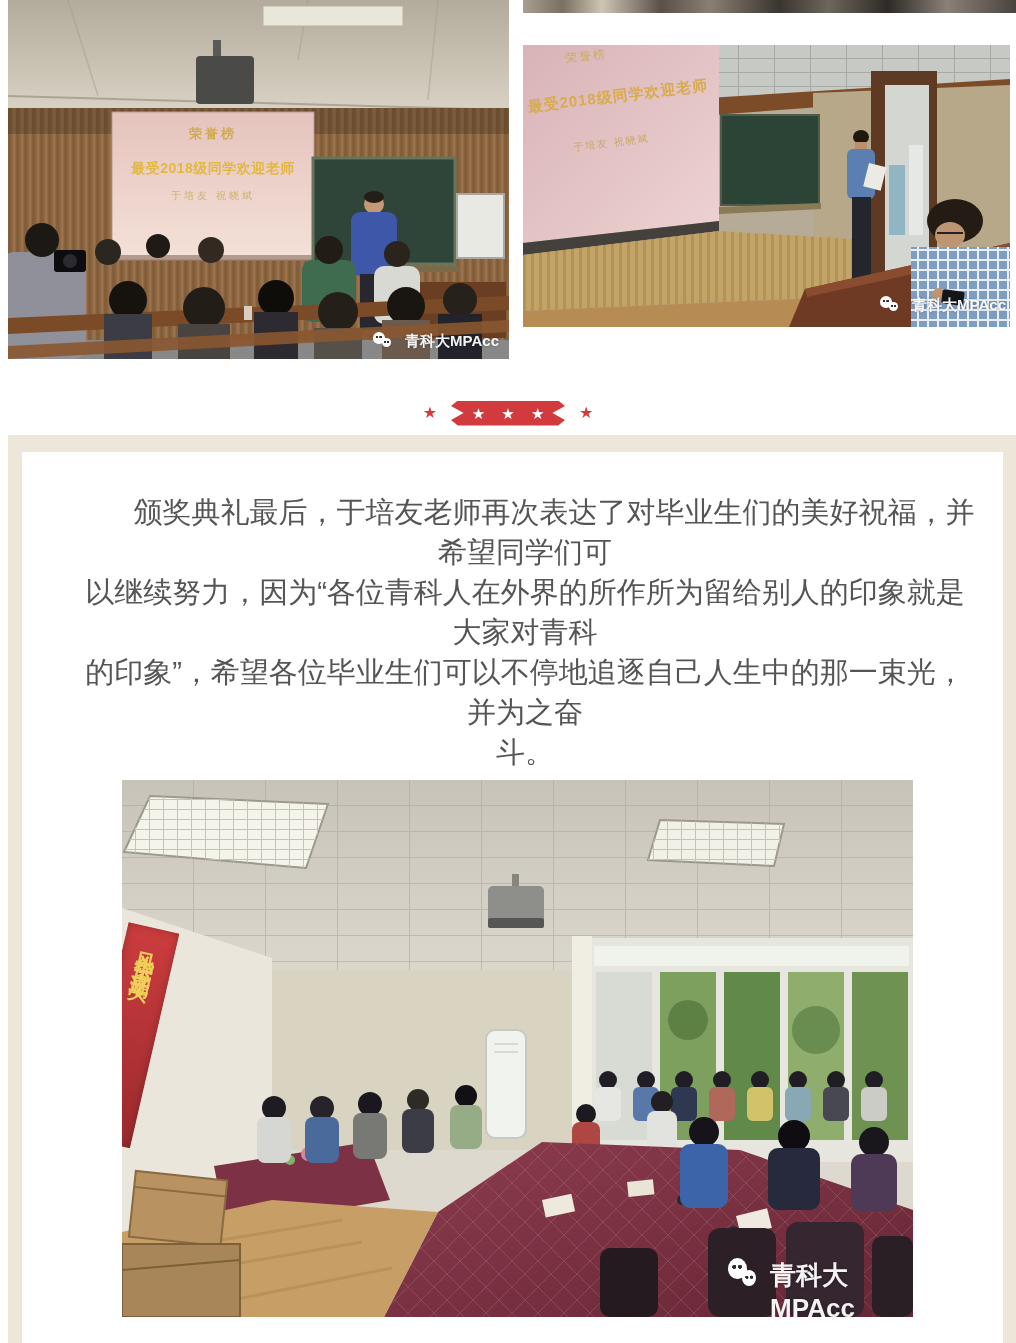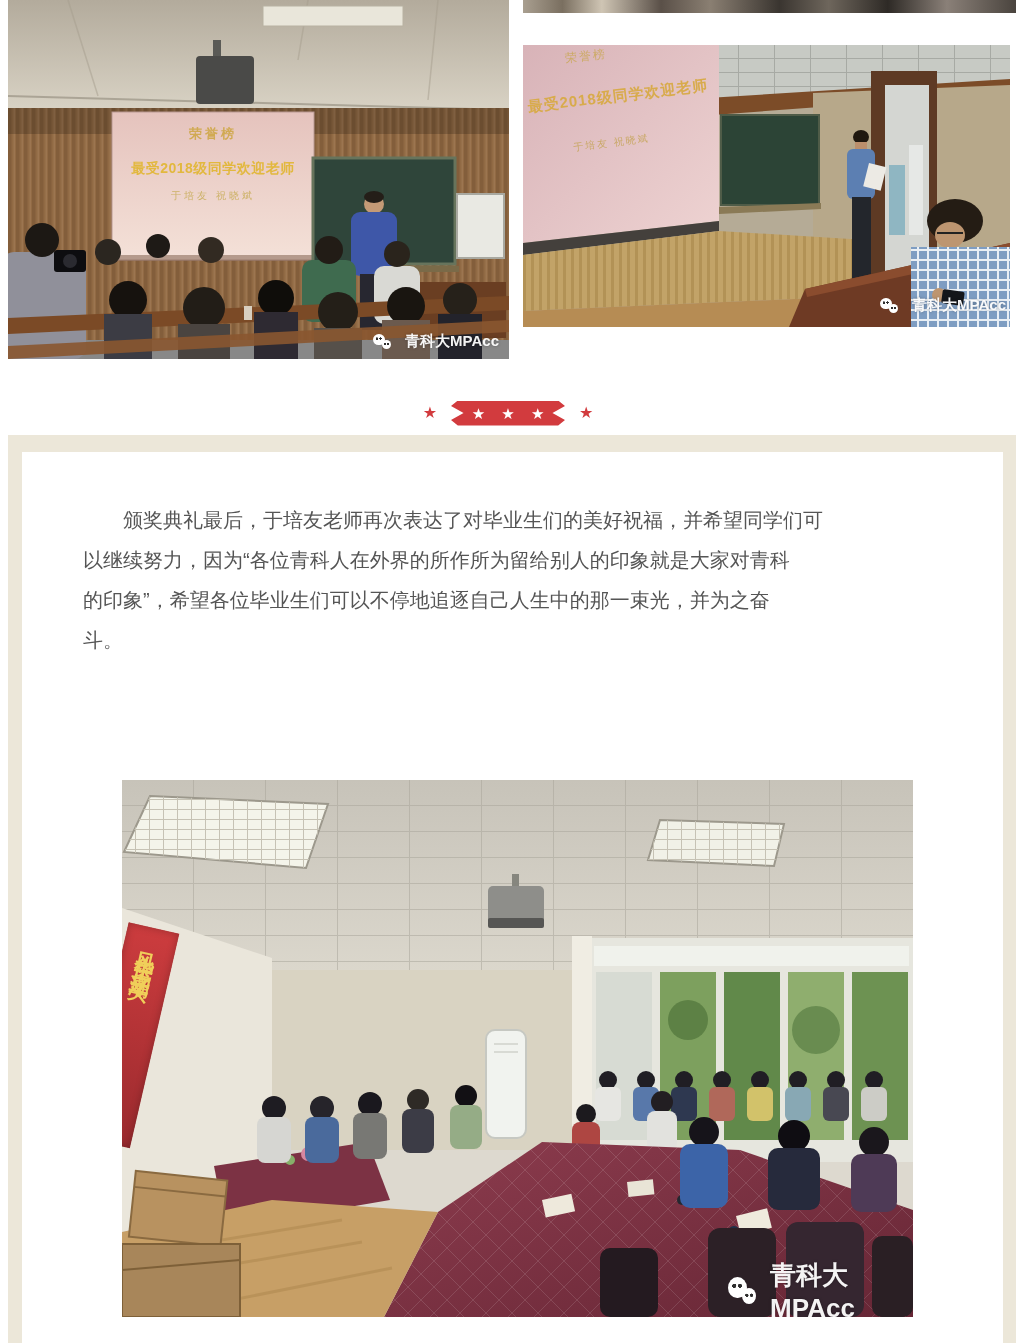--- a/index.html
+++ b/index.html
@@ -22,21 +22,21 @@
          color:#d0a94e;letter-spacing:3px;opacity:.95;}
   .tl-t2{left:104px;top:160px;width:202px;text-align:center;font-size:14px;font-weight:700;
          color:#e2b83e;letter-spacing:.5px;}
   .tl-t3{left:104px;top:189px;width:202px;text-align:center;font-size:10px;color:#cdb268;letter-spacing:3px;}
   .tr-t1{left:42px;top:3px;font-size:12px;color:#c9a752;letter-spacing:2px;opacity:.8;transform:rotate(-6deg);}
   .tr-t2{left:4px;top:42px;width:182px;text-align:center;font-size:15px;font-weight:700;color:#d8ab4c;
          letter-spacing:1px;transform:rotate(-7deg);}
   .tr-t3{left:50px;top:91px;font-size:10px;color:#c5a458;letter-spacing:2px;opacity:.85;transform:rotate(-7deg);}
 
   
-  .watermark{position:absolute;display:flex;align-items:center;gap:14px;color:rgba(255,255,255,.95);
+  .watermark{position:absolute;display:flex;gap:14px;color:rgba(255,255,255,.95);
              text-shadow:0 0 3px rgba(0,0,0,.35);}
   .wm-sm{font-size:15px;font-weight:600;}
   .wm-lg{font-size:26px;font-weight:700;}
   .wc-icon{position:relative;display:inline-block;}
   .wc-sm{width:18px;height:16px;}
   .wc-lg{width:32px;height:29px;}
   .wc-icon i{position:absolute;display:block;}
   .wc-icon .b1{left:0;top:0;width:68%;height:74%;border-radius:50% 50% 48% 48%;
     background:radial-gradient(circle at 33% 42%,#2f2f2f 11%,rgba(0,0,0,0) 13%),
                radial-gradient(circle at 63% 42%,#2f2f2f 11%,rgba(0,0,0,0) 13%),#fff;}
@@ -50,22 +50,22 @@
   .star-outer{color:#d23b3e;font-size:16px;line-height:1;}
   .ribbon{width:114px;height:25px;background:#d23b3e;display:flex;align-items:center;justify-content:center;
     clip-path:polygon(6% 0%,94% 0%,100% 22%,89% 50%,100% 78%,94% 100%,6% 100%,0% 78%,11% 50%,0% 22%);}
   .ribbon-stars{color:#ffffff;font-size:15px;letter-spacing:6px;line-height:1;margin-left:6px;}
 
   
   .beige-panel{position:absolute;left:8px;top:435px;width:1008px;height:908px;background:#ece7d9;}
   .card{position:absolute;left:22px;top:452px;width:981px;height:891px;background:#ffffff;}
 
   
-  .para{position:absolute;left:75px;width:900px;margin:8px;font-size:20px;line-height:40px;
-        color:#555555;white-space:pre-line;letter-spacing:0;}
+  .para{position:absolute;left:75px;width:900px;margin:0;font-size:29px;line-height:40px;
+        color:#555555;white-space:pre-line;letter-spacing:0;text-align:center;}
   .p1{top:492px;}
   .p2{top:658px;}
 
   
   .banner{position:absolute;left:6px;top:148px;width:52px;height:220px;
     background:linear-gradient(180deg,#cc3c3e,#9a2a2e);transform:rotate(13deg);transform-origin:50% 0;
     display:flex;align-items:flex-start;justify-content:center;box-shadow:inset 0 0 8px rgba(0,0,0,.25);}
   .banner-text{writing-mode:vertical-rl;font-size:20px;font-weight:700;color:#f0cf5a;
     letter-spacing:5px;padding-top:10px;}
   .wm-tl{right:10px;bottom:8px;}

